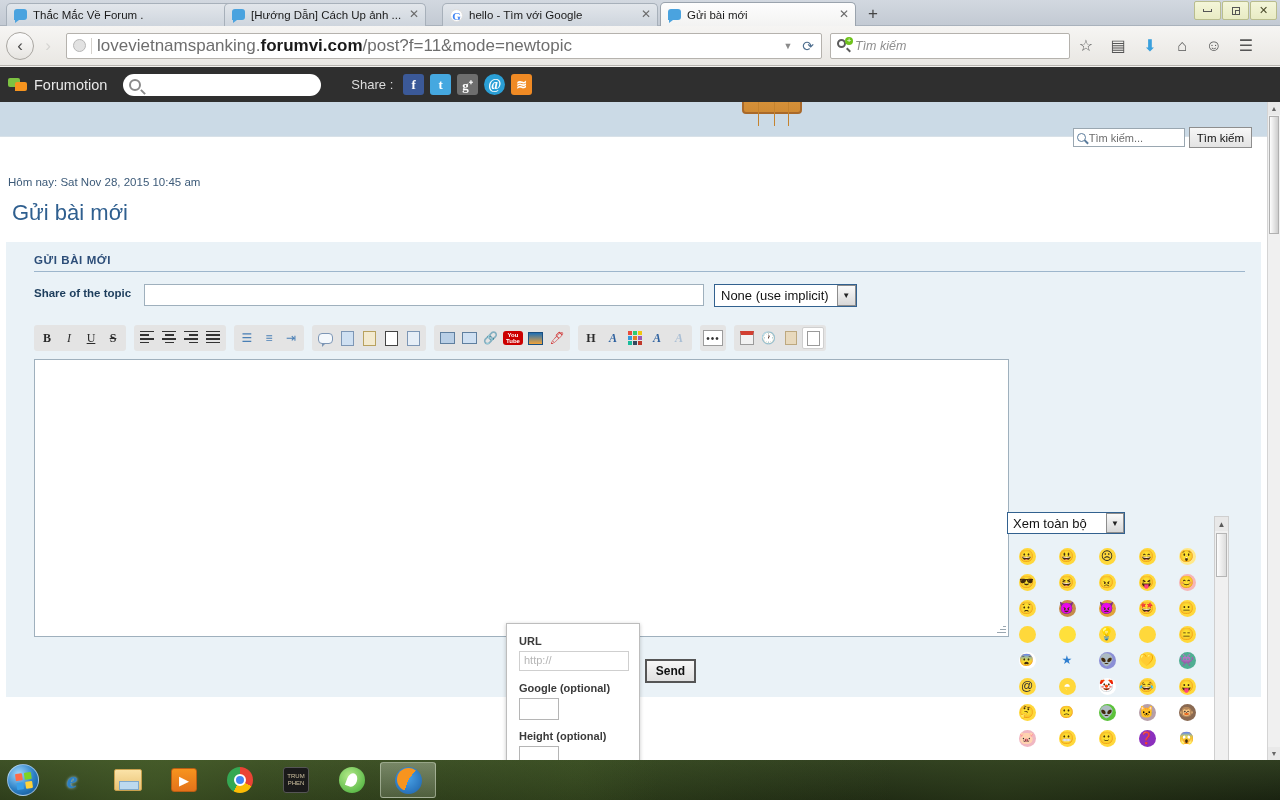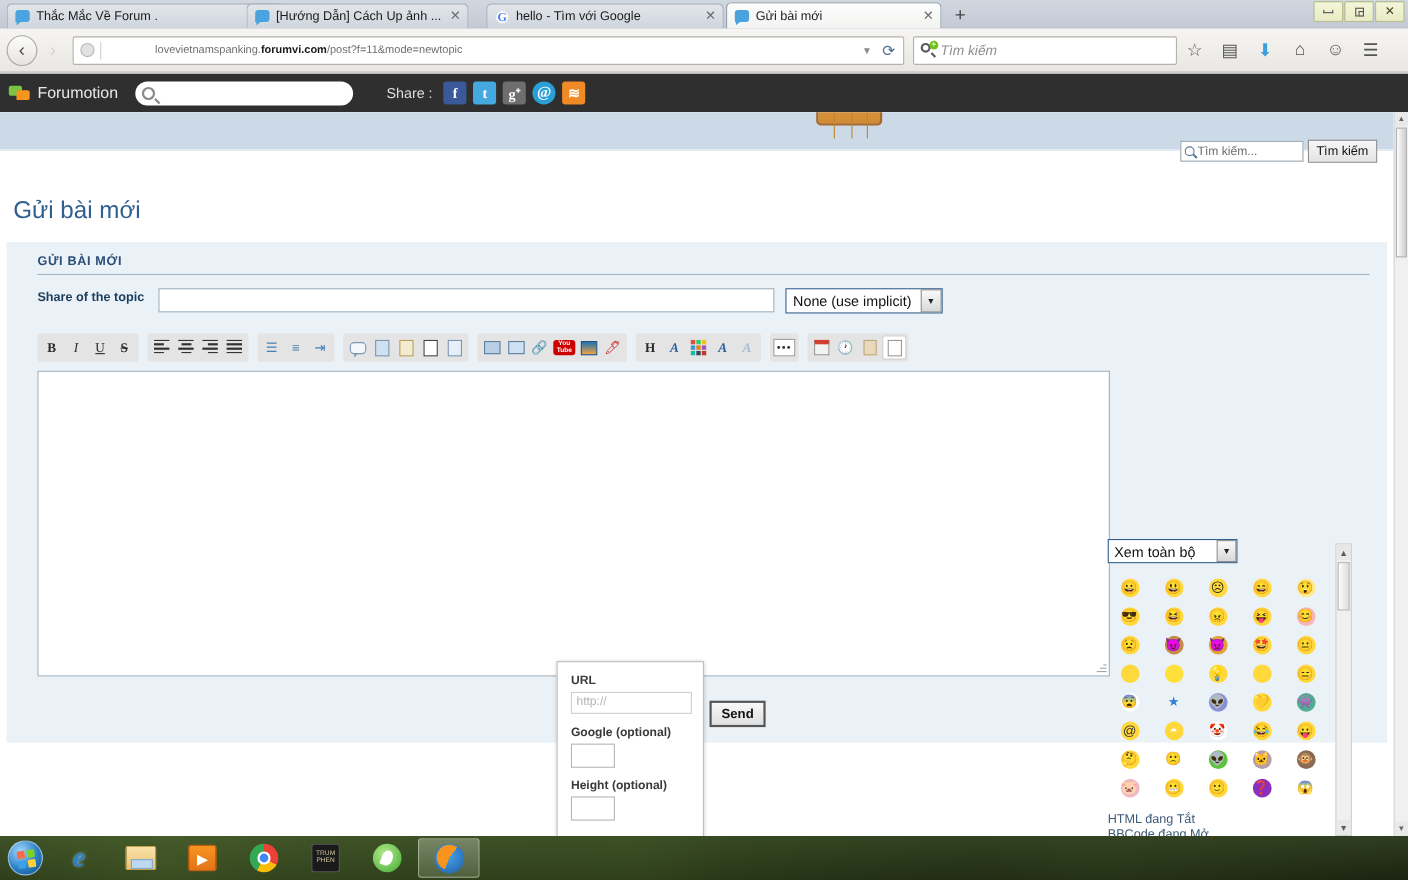--- a/index.html
+++ b/index.html
@@ -85,21 +85,21 @@
   }
   #fwd-btn { width:28px; height:28px; opacity:.25; display:flex; align-items:center; justify-content:center; color:#888; font-size:17px; }
   #urlbar {
     flex:0 0 756px; height:26px; margin-left:4px;
     background:#fff; border:1px solid #b5b2ad; border-radius:2px;
     display:flex; align-items:center; padding:0 2px;
   }
   #site-icon { width:20px; height:20px; flex:0 0 20px; display:flex; align-items:center; justify-content:center; }
   #site-icon .globe { width:13px; height:13px; border-radius:50%; background:#e2e2e2; border:1px solid #b7b7b7; }
   #url-sep { width:1px; height:16px; background:#d5d2cd; margin:0 5px 0 2px; }
-  #url-text { flex:1 1 auto; font-size:10px; color:#6e6e6e; white-space:nowrap; overflow:hidden;margin-left:44px; }
+  #url-text { flex:1 1 auto; font-size:17px; color:#6e6e6e; white-space:nowrap; overflow:hidden; }
   #url-text b { color:#1a1a1a; font-weight:bold; }
   #url-drop { width:18px; text-align:center; color:#8a8a8a; font-size:9px; }
   #url-reload { width:22px; text-align:center; color:#4f6f8f; font-size:14px; }
   #searchbar {
     flex:0 0 240px; height:26px; margin-left:8px;
     background:#fff; border:1px solid #b5b2ad; border-radius:2px;
     display:flex; align-items:center; padding:0 4px;
   }
   #searchbar .s-icon { width:20px; flex:0 0 20px; position:relative; height:16px; }
   #searchbar .s-icon .mag { position:absolute; left:2px; top:1px; width:9px; height:9px; border:2px solid #5b5b5b; border-radius:50%; }
@@ -409,20 +409,21 @@
       <div id="under-banner">
         <div id="forum-search-wrap">
           <div id="forum-search-input">
             <span class="mg2"></span>
             <span>Tìm kiếm...</span>
           </div>
           <div id="forum-search-btn">Tìm kiếm</div>
         </div>
       </div>
 
+      <div id="today-line">Hôm nay: Sat Nov 28, 2015 10:45 am</div>
       <div id="page-title">Gửi bài mới</div>
 
       <div id="form-panel">
         <div id="form-legend">GỬI BÀI MỚI</div>
         <div id="legend-rule"></div>
 
         <div id="title-row">
           <div id="title-label">Share of the topic</div>
           <div id="title-input" title=""></div>
           <div id="topic-select">

